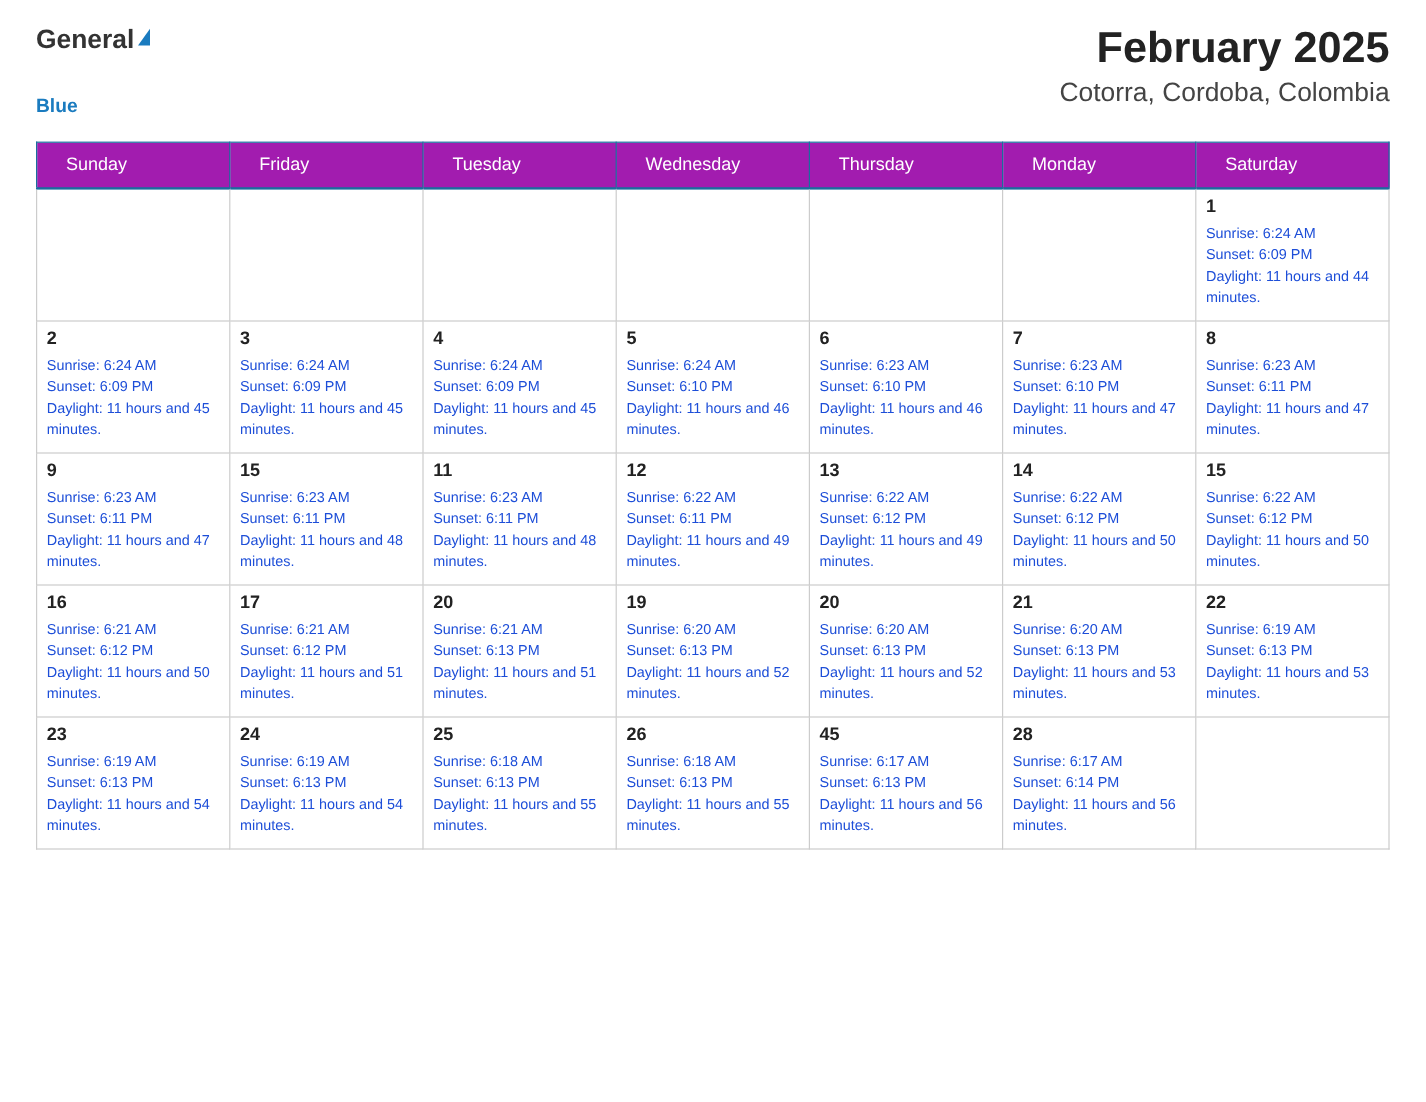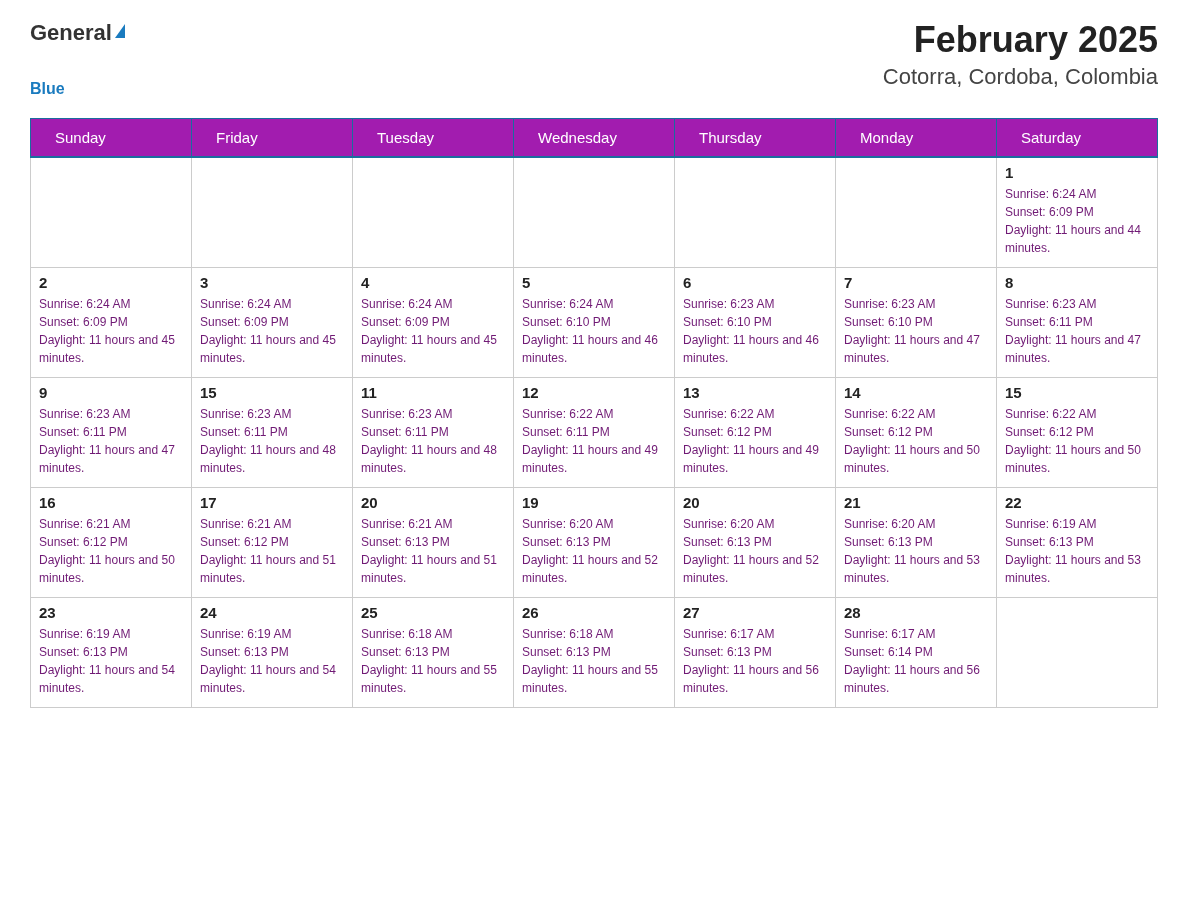--- a/index.html
+++ b/index.html
@@ -76,21 +76,21 @@
     }
     .calendar tbody tr td .day-number {
       font-size: 15px;
       font-weight: bold;
       color: #222;
       display: block;
       margin-bottom: 4px;
     }
     .calendar tbody tr td .day-info {
       font-size: 12px;
-      color: #701a75;
+      color: #1d4ed8;
       line-height: 1.5;
     }
     .calendar tbody tr:first-child td {
       border-top: 2px solid #1a6d9e;
     }
     .calendar tbody tr td:first-child {
       border-left: 1px solid #ccc;
     }
     .logo-wrap {
       display: flex;
@@ -246,21 +246,21 @@
         </td>
         <td>
           <span class="day-number">25</span>
           <div class="day-info">Sunrise: 6:18 AM<br>Sunset: 6:13 PM<br>Daylight: 11 hours and 55 minutes.</div>
         </td>
         <td>
           <span class="day-number">26</span>
           <div class="day-info">Sunrise: 6:18 AM<br>Sunset: 6:13 PM<br>Daylight: 11 hours and 55 minutes.</div>
         </td>
         <td>
-          <span class="day-number">27</span>
+          <span class="day-number">45</span>
           <div class="day-info">Sunrise: 6:17 AM<br>Sunset: 6:13 PM<br>Daylight: 11 hours and 56 minutes.</div>
         </td>
         <td>
           <span class="day-number">28</span>
           <div class="day-info">Sunrise: 6:17 AM<br>Sunset: 6:14 PM<br>Daylight: 11 hours and 56 minutes.</div>
         </td>
         <td></td>
       </tr>
     </tbody>
 </table>

